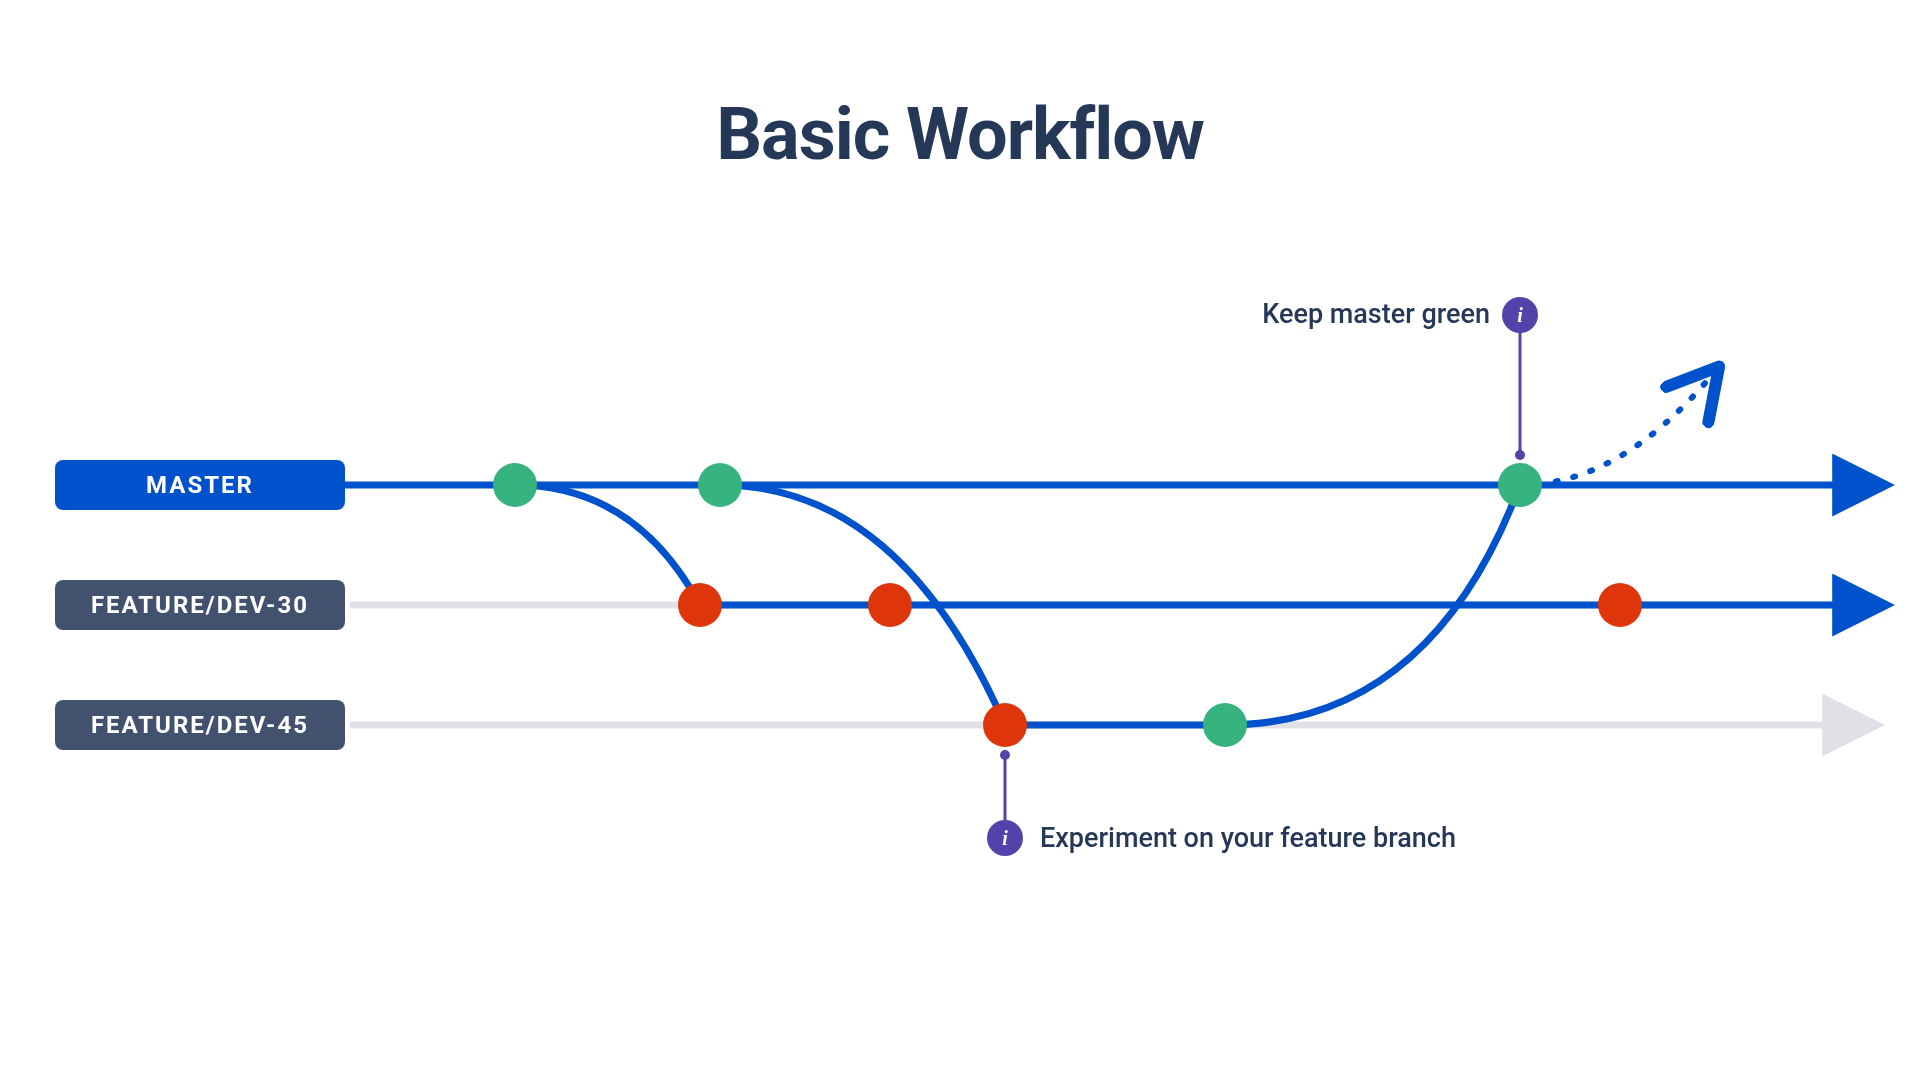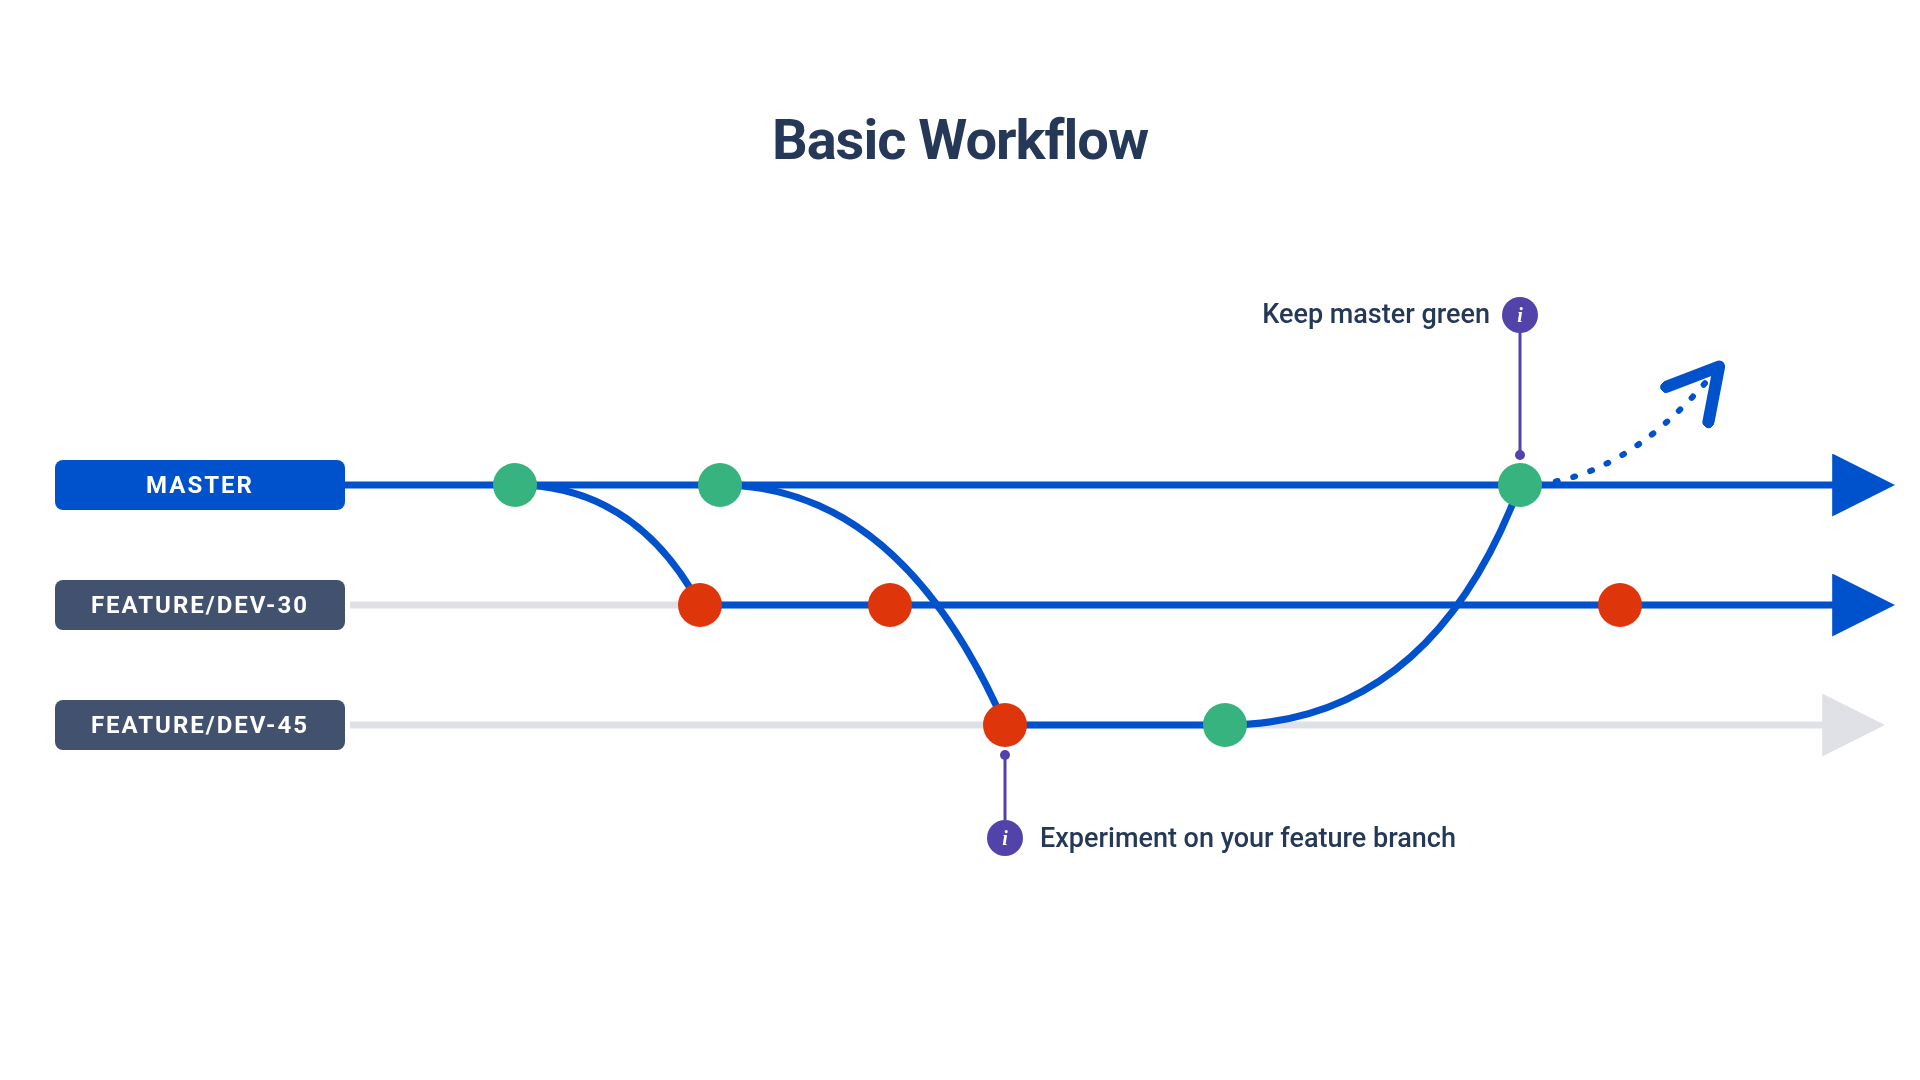--- a/index.html
+++ b/index.html
@@ -1,16 +1,16 @@
 <!DOCTYPE html>
 <html><head>
 <meta charset="utf-8">
 <style>
   html,body{margin:0;padding:0;width:1920px;height:1080px;background:#fff;font-family:-apple-system,BlinkMacSystemFont,"Segoe UI",Roboto,Helvetica,Arial,sans-serif;}
-  .title{position:absolute;left:0;right:0;top:107px;text-align:center;font-size:56px;font-weight:700;color:#253858;letter-spacing:-1px;}
+  .title{position:absolute;left:0;right:0;top:92px;text-align:center;font-size:72px;font-weight:700;color:#253858;letter-spacing:-1px;}
   svg{position:absolute;left:0;top:0;}
   .branch-pill{fill:#fff;font-size:24px;font-weight:700;letter-spacing:2px;dominant-baseline:middle;text-anchor:middle;}
   .note-text{font-size:27px;fill:#253858;font-weight:500;dominant-baseline:middle;}
   .info-i{font-family:Georgia,'Times New Roman',serif;font-style:italic;font-size:20px;font-weight:700;fill:#fff;text-anchor:middle;dominant-baseline:central;}
 </style>
 </head>
 <body>
 
 <div class="title">Basic Workflow</div>
 

